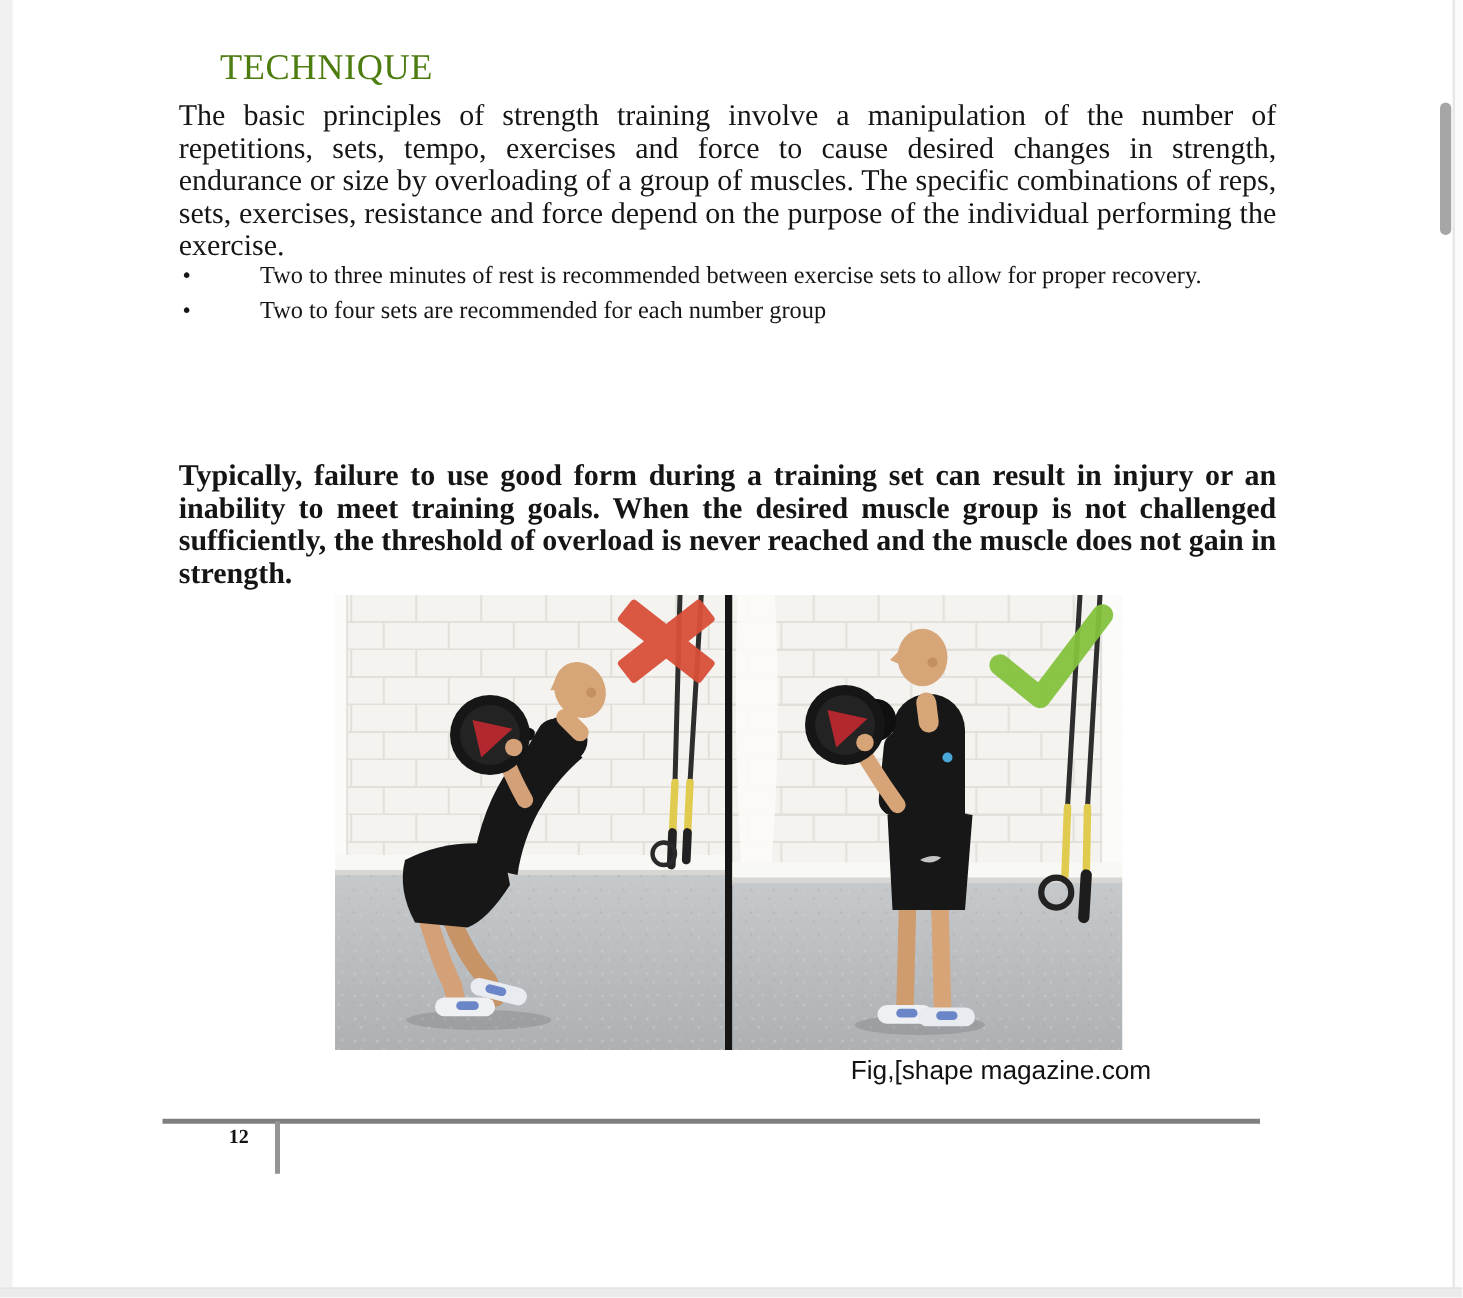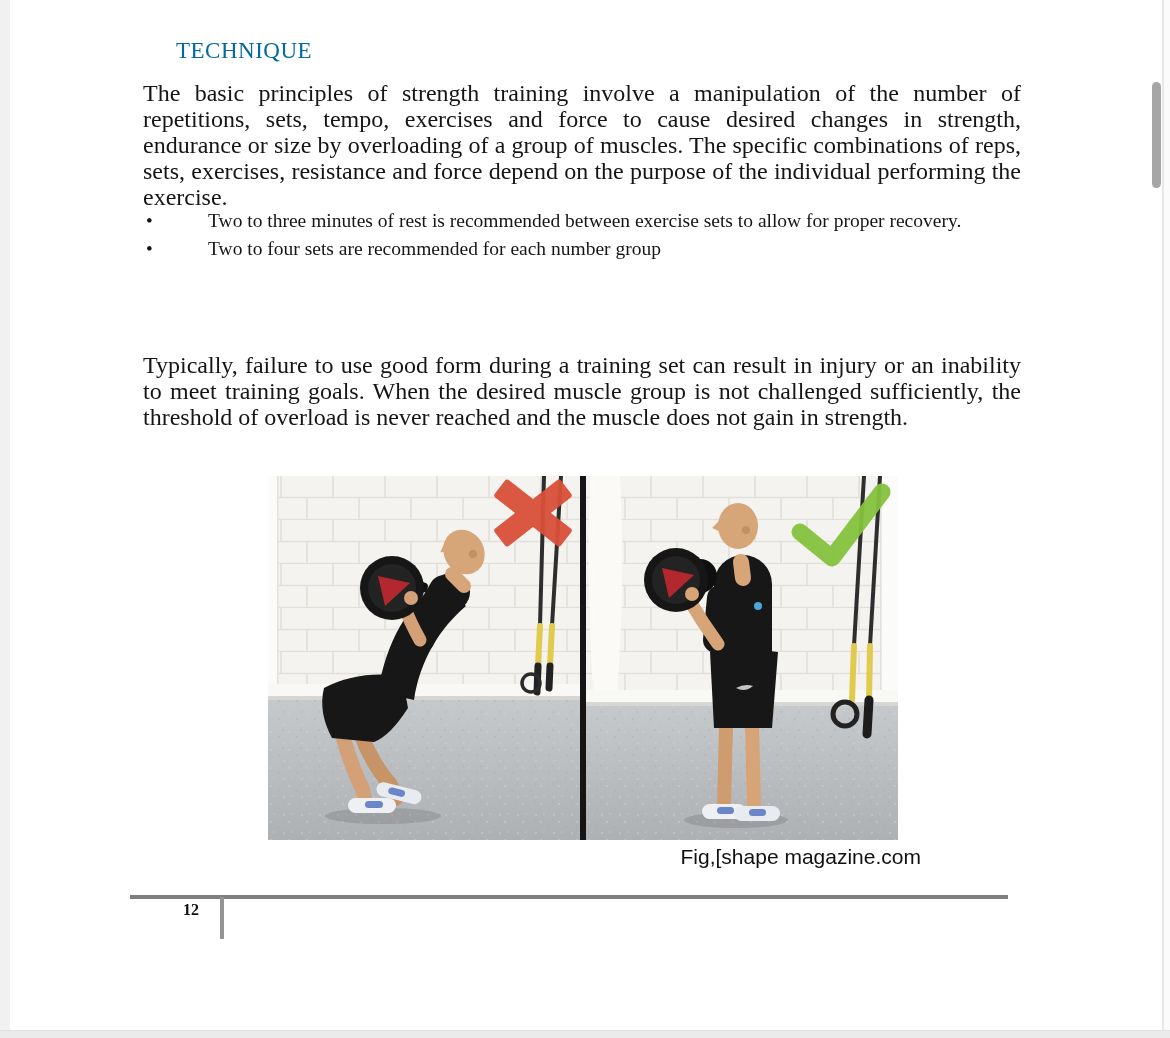--- a/index.html
+++ b/index.html
@@ -11,24 +11,24 @@
   }
   .abs{position:absolute;}
   
   .edge-left{left:0;top:0;width:10px;height:1030px;background:#f1f1f1;}
   .edge-right-line{left:1162px;top:0;width:2px;height:1030px;background:#e8e8e8;}
   .edge-right{left:1164px;top:0;width:6px;height:1030px;background:#fbfbfb;}
   .page-gap{left:0;top:1030px;width:1170px;height:8px;background:#ebebeb;border-top:1px solid #e2e2e2;}
   .scroll-thumb{left:1152px;top:82px;width:9px;height:106px;border-radius:5px;background:#a6a6a6;}
 
   
-  .doc-title{left:176px;top:38px;font-size:23px;letter-spacing:.5px;color:#0369a1;text-align:center;}
+  .doc-title{left:176px;top:38px;font-size:29px;letter-spacing:.5px;color:#4d7c0f;text-align:center;}
   .para{left:143px;width:878px;font-size:24px;line-height:26px;text-align:justify;color:#151515;}
   .p1{top:80px;}
-  .p2{top:352px;}
+  .p2{top:368px;font-weight:bold;}
   .bullets{left:143px;top:208px;width:878px;}
   .bullet-item{position:relative;padding-left:35px;text-indent:30px;font-size:19.5px;line-height:26px;text-align:justify;color:#151515;margin-bottom:2px;}
   .bullet-dot{position:absolute;left:3px;top:0;text-indent:0;font-size:19px;}
 
   
   .figure-wrap{left:268px;top:476px;width:630px;height:364px;}
   .figure-caption{left:400px;top:845px;width:521px;text-align:right;
     font-family:"Liberation Sans","DejaVu Sans",sans-serif;font-size:21px;color:#111;}
 
   

